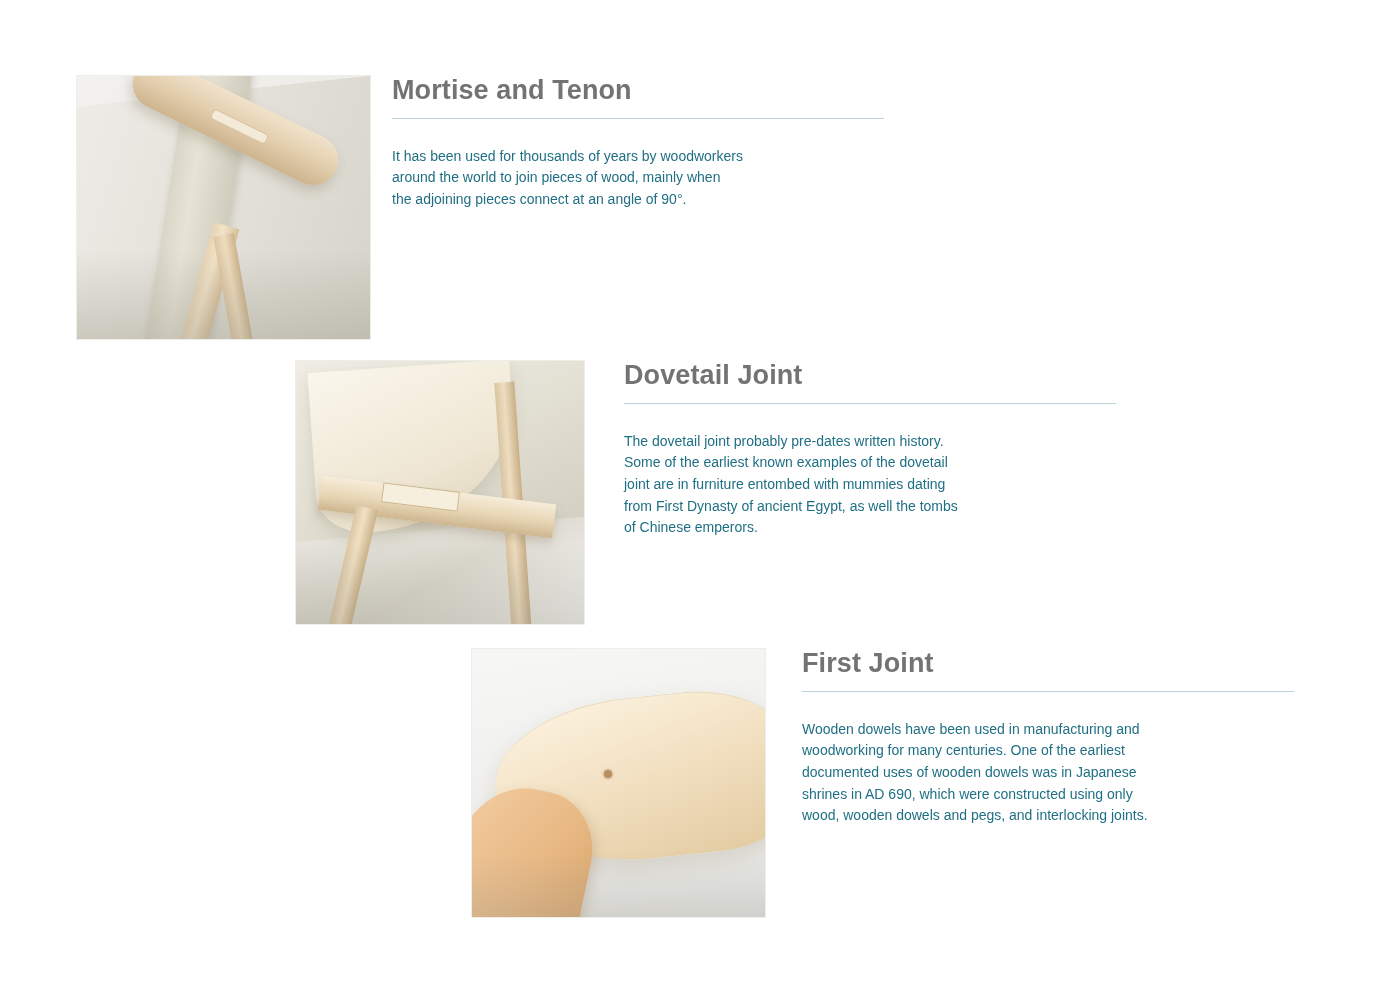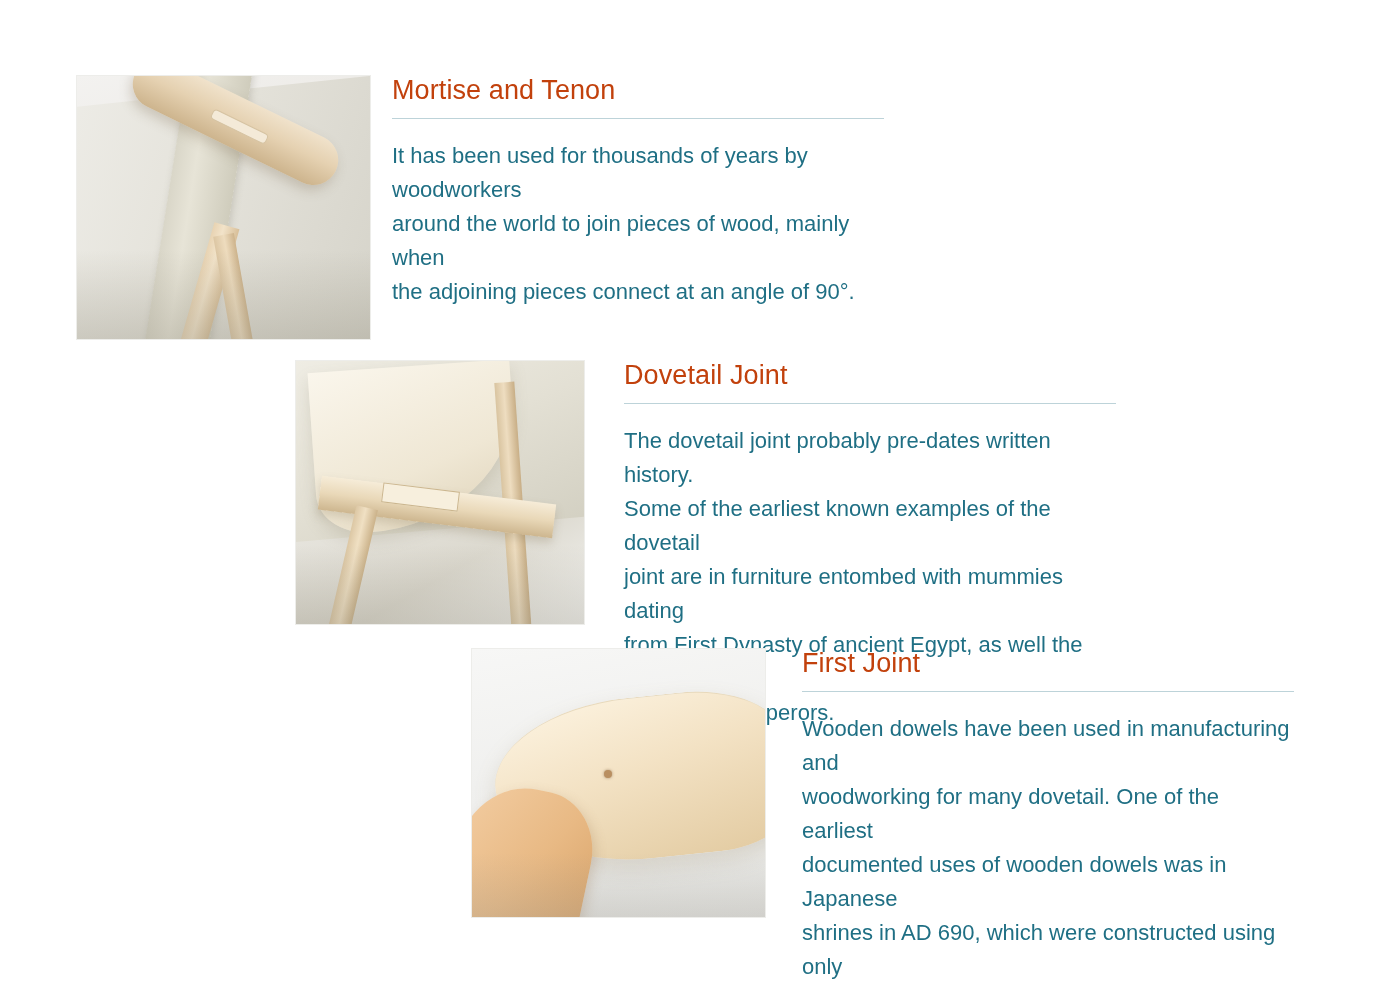--- a/index.html
+++ b/index.html
@@ -31,35 +31,35 @@
     overflow: hidden;
     background: #e9e9e7;
     border: 1px solid #ededea;
     box-sizing: border-box;
   }
   .text-col {
     position: absolute;
   }
   .sec-title {
     font-size: 27px;
-    font-weight: normal;
-    color: #c2410c;
+    font-weight: bold;
+    color: #737373;
     letter-spacing: 0.1px;
     line-height: 1.1;
     margin: 0;
     white-space: nowrap;
   }
   .rule {
     height: 1px;
     background: #bdd3d9;
     margin-top: 12px;
   }
   .sec-body {
-    margin-top: 20px;
-    font-size: 22px;
+    margin-top: 27px;
+    font-size: 14px;
     line-height: 1.55;
     color: #1f6f84;
     white-space: pre-line;
   }
 
   
   .p1-bg {
     position: absolute;
     inset: 0;
     background:
@@ -284,20 +284,20 @@
       <div class="p3-seat"></div>
       <div class="p3-arm"></div>
       <div class="p3-dowel"></div>
       <div class="p3-shadow"></div>
     </div>
 
     <div class="text-col" style="left:802px; top:649px; width:492px;">
       <h2 class="sec-title">First Joint</h2>
       <div class="rule"></div>
       <p class="sec-body">Wooden dowels have been used in manufacturing and
-woodworking for many dovetail. One of the earliest
+woodworking for many centuries. One of the earliest
 documented uses of wooden dowels was in Japanese
 shrines in AD 690, which were constructed using only
 wood, wooden dowels and pegs, and interlocking joints.</p>
     </div>
   </div>
 
 </div>
 
 </body></html>

